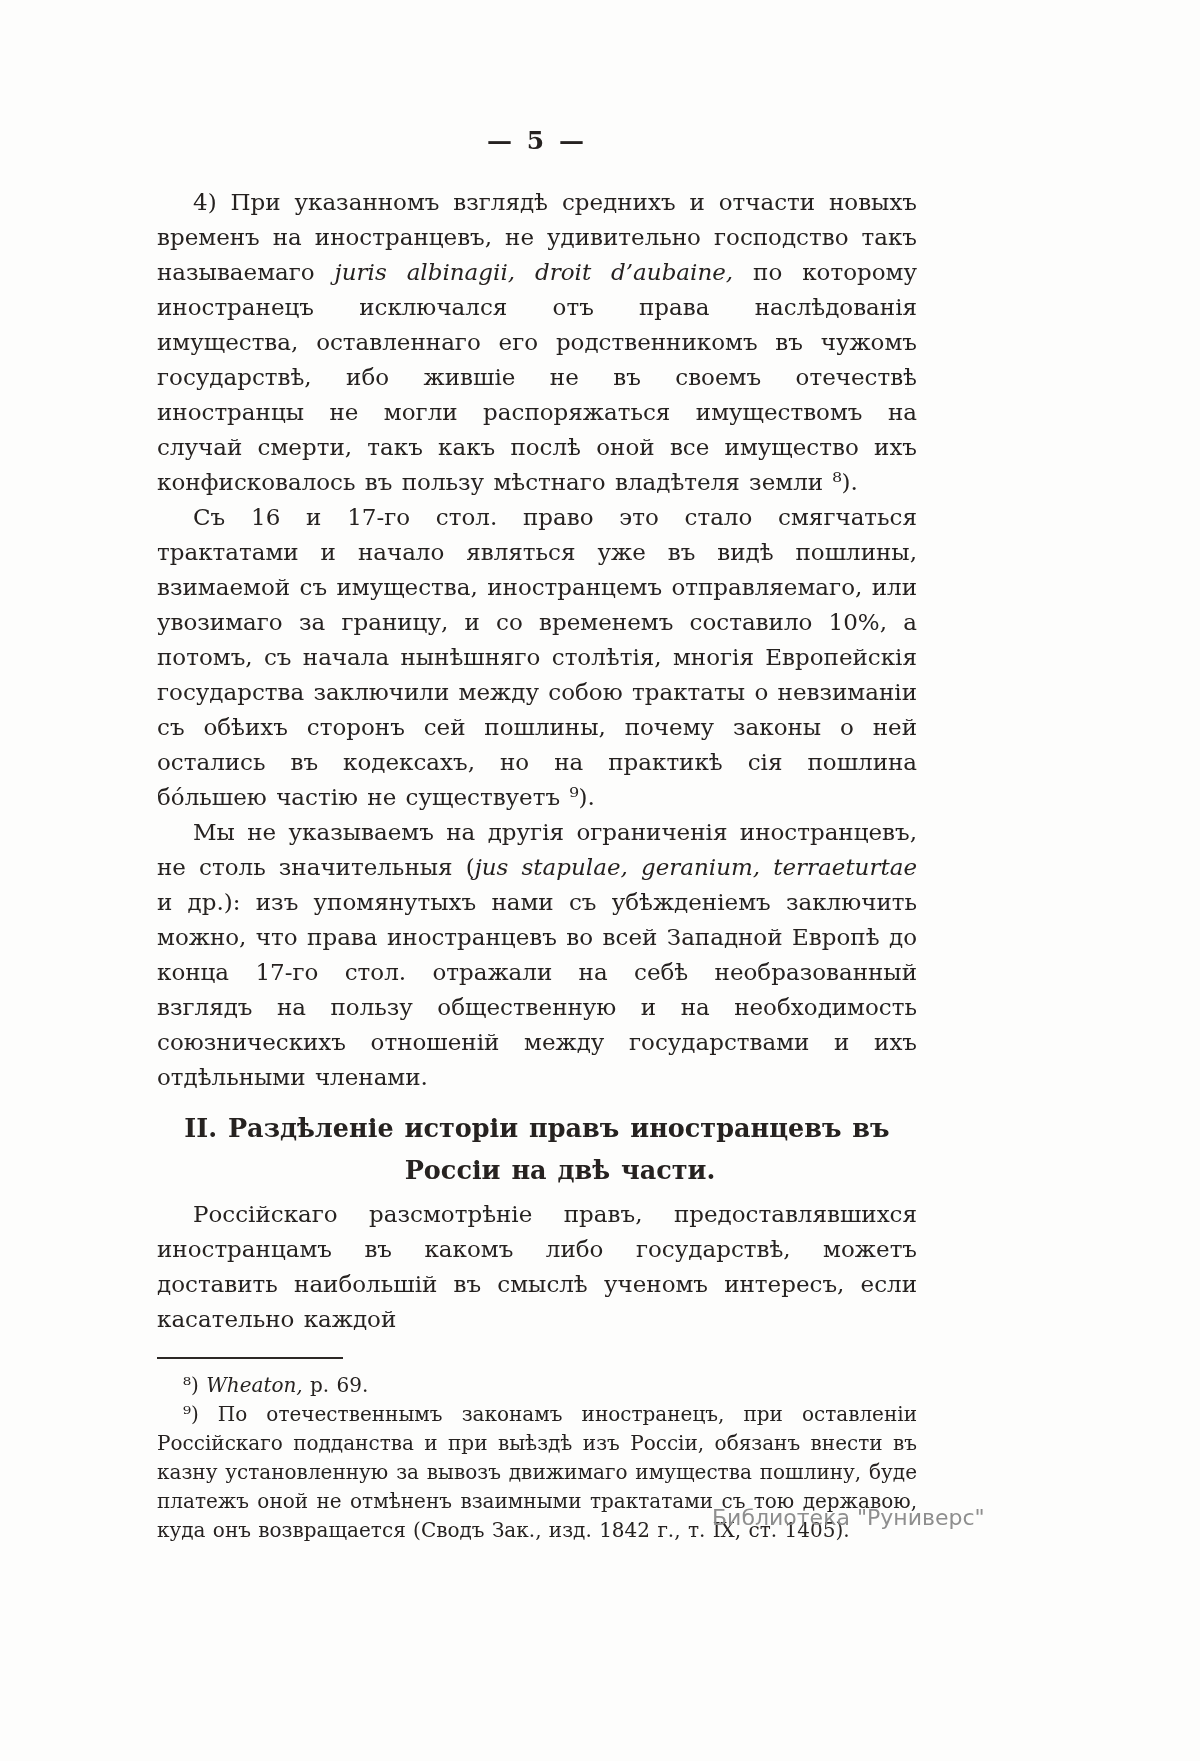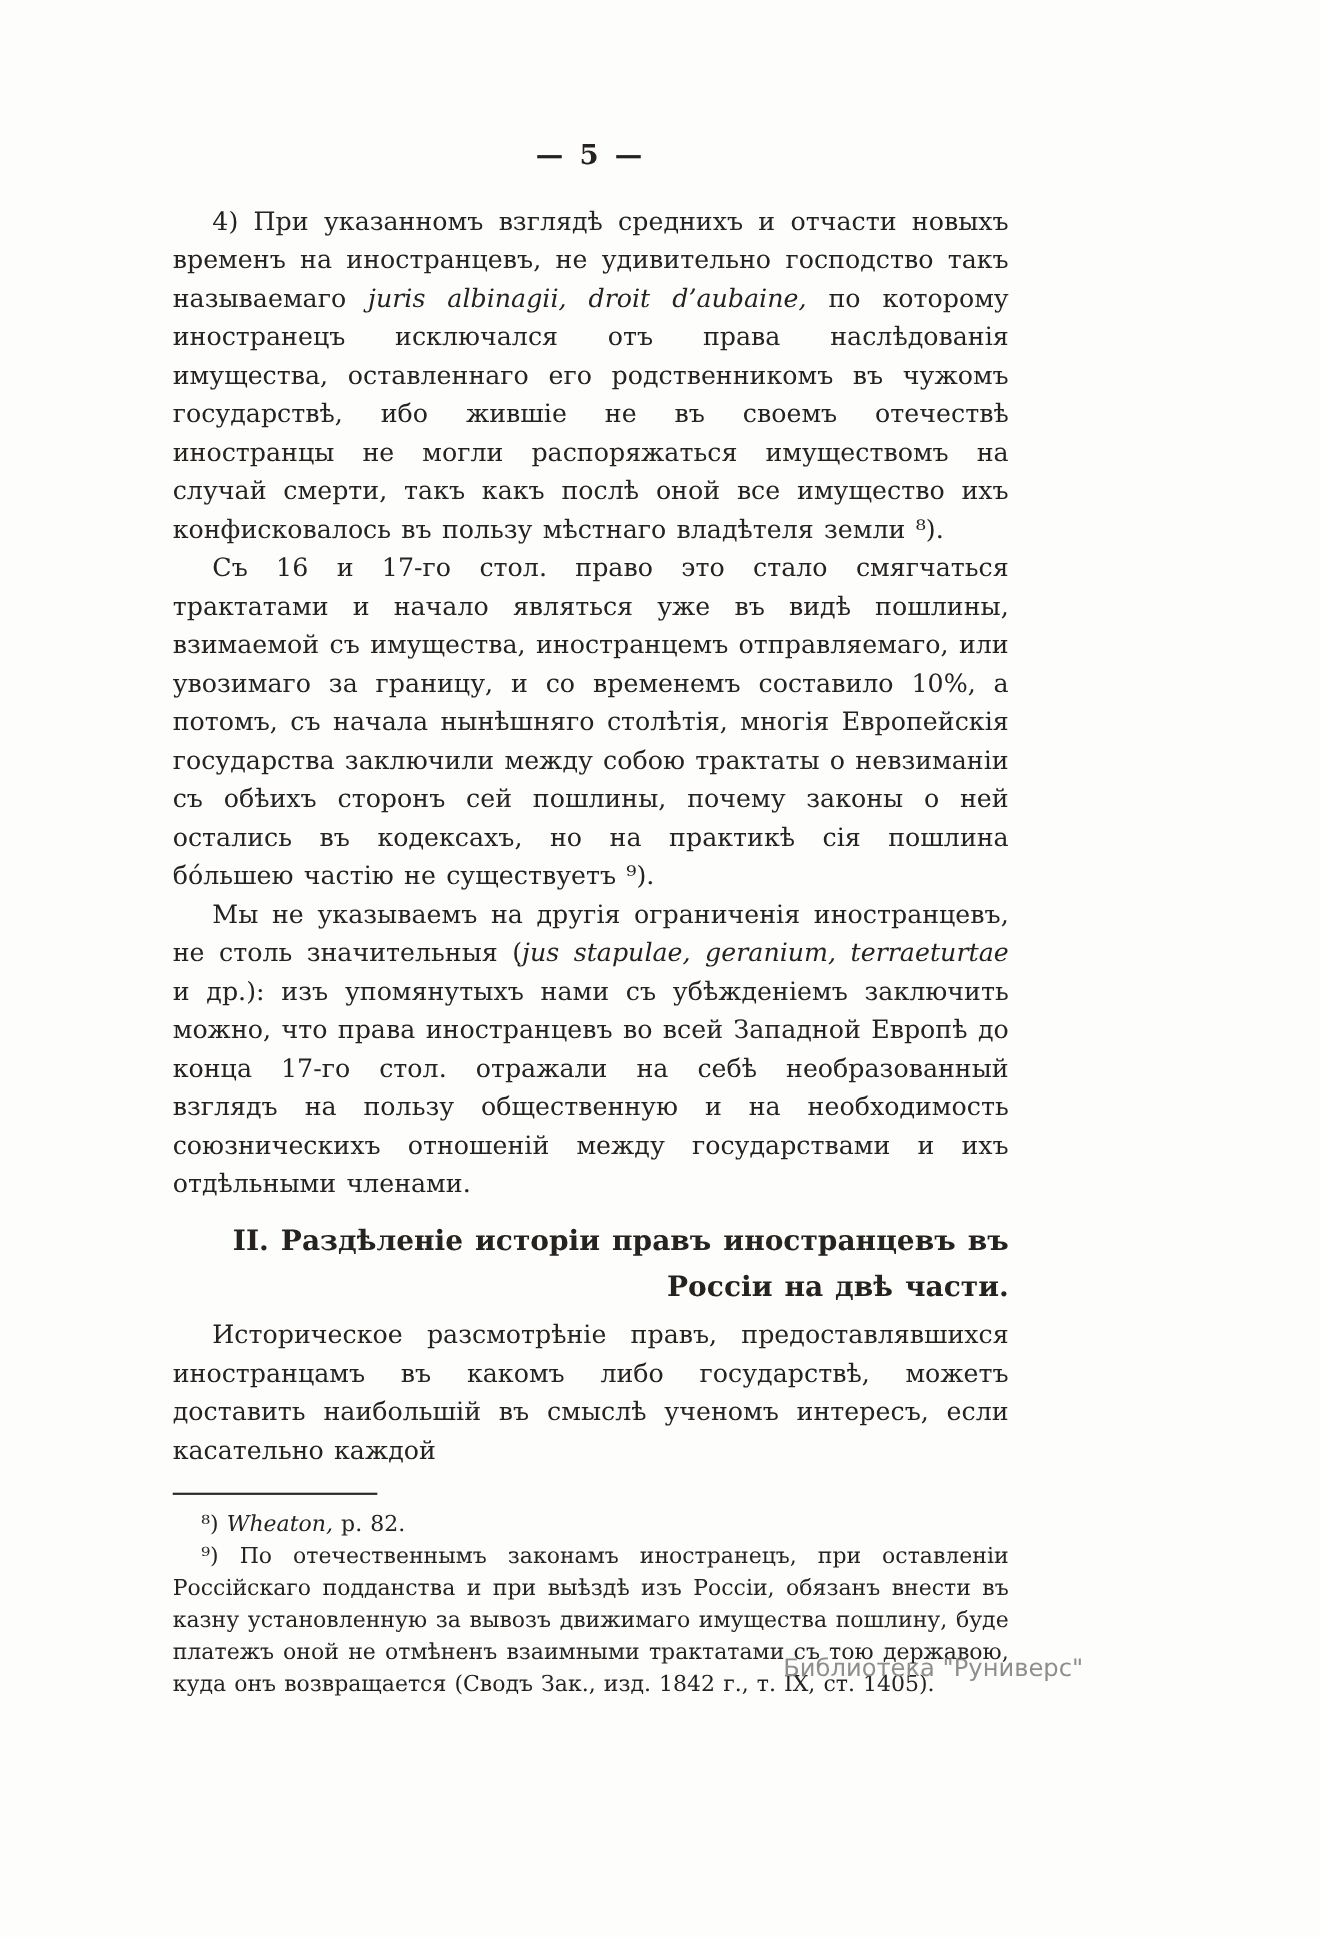--- a/index.html
+++ b/index.html
@@ -42,21 +42,21 @@
 
   .latin { font-style: italic; }
 
   .heading {
     font-size: 25.5px;
     font-weight: bold;
     line-height: 42px;
     margin: 12px 0 6px 0;
     padding-left: 46px;
     text-indent: -46px;
-    text-align: right;
+    text-align: center;
     word-spacing: 2px;
   }
 
   .footnotes {
     margin-top: 20px;
     font-size: 20px;
     line-height: 29px;
   }
 
   .fn-rule {
@@ -91,24 +91,24 @@
 
 
     <p class="para"><span>4) При указанномъ взглядѣ среднихъ и отчасти новыхъ временъ на иностранцевъ, не удивительно господство такъ называемаго </span><span class="latin">juris albinagii, droit d’aubaine,</span><span> по которому иностранецъ исключался отъ права наслѣдованія имущества, оставленнаго его родственникомъ въ чужомъ государствѣ, ибо жившіе не въ своемъ отечествѣ иностранцы не могли распоряжаться имуществомъ на случай смерти, такъ какъ послѣ оной все имущество ихъ конфисковалось въ пользу мѣстнаго владѣтеля земли ⁸).</span></p>
 
     <p class="para">Съ 16 и 17-го стол. право это стало смягчаться трактатами и начало являться уже въ видѣ пошлины, взимаемой съ имущества, иностранцемъ отправляемаго, или увозимаго за границу, и со временемъ составило 10%, а потомъ, съ начала нынѣшняго столѣтія, многія Европейскія государства заключили между собою трактаты о невзиманіи съ обѣихъ сторонъ сей пошлины, почему законы о ней остались въ кодексахъ, но на практикѣ сія пошлина бо́льшею частію не существуетъ ⁹).</p>
 
     <p class="para"><span>Мы не указываемъ на другія ограниченія иностранцевъ, не столь значительныя (</span><span class="latin">jus stapulae, geranium, terraeturtae</span><span> и др.): изъ упомянутыхъ нами съ убѣжденіемъ заключить можно, что права иностранцевъ во всей Западной Европѣ до конца 17-го стол. отражали на себѣ необразованный взглядъ на пользу общественную и на необходимость союзническихъ отношеній между государствами и ихъ отдѣльными членами.</span></p>
 
     <h2 class="heading">II. Раздѣленіе исторіи правъ иностранцевъ въ Россіи на двѣ части.</h2>
 
-    <p class="para">Историческое разсмотрѣніе правъ, предоставлявшихся иностранцамъ въ какомъ либо государствѣ, можетъ доставить наибольшій въ смыслѣ ученомъ интересъ, если касательно каждой</p>
+    <p class="para">Россійскаго разсмотрѣніе правъ, предоставлявшихся иностранцамъ въ какомъ либо государствѣ, можетъ доставить наибольшій въ смыслѣ ученомъ интересъ, если касательно каждой</p>
 
     <div class="footnotes">
       <div class="fn-rule"></div>
-      <p class="fn"><span>⁸)</span> <span class="latin">Wheaton,</span> <span>p. 82.</span></p>
+      <p class="fn"><span>⁸)</span> <span class="latin">Wheaton,</span> <span>p. 69.</span></p>
       <p class="fn">⁹) По отечественнымъ законамъ иностранецъ, при оставленіи Россійскаго подданства и при выѣздѣ изъ Россіи, обязанъ внести въ казну установленную за вывозъ движимаго имущества пошлину, буде платежъ оной не отмѣненъ взаимными трактатами съ тою державою, куда онъ возвращается (Сводъ Зак., изд. 1842 г., т. IX, ст. 1405).</p>
     </div>
 
   </div>
 
   <div class="watermark">Библиотека "Руниверс"</div>
 </div>
 
 </body></html>

